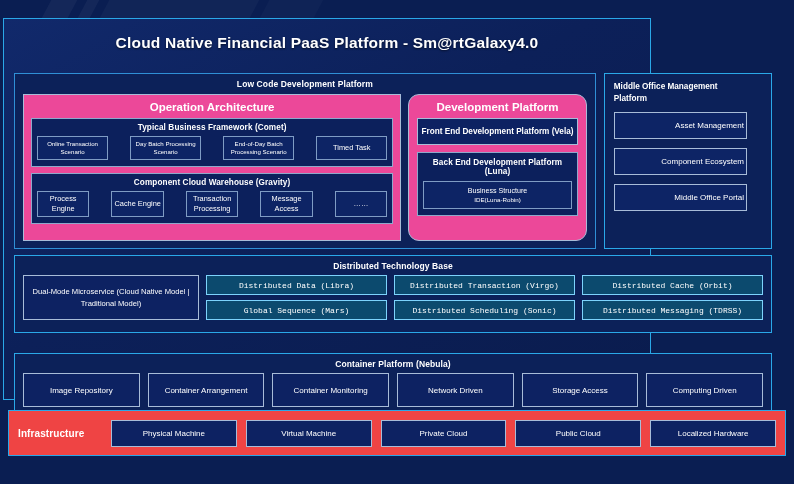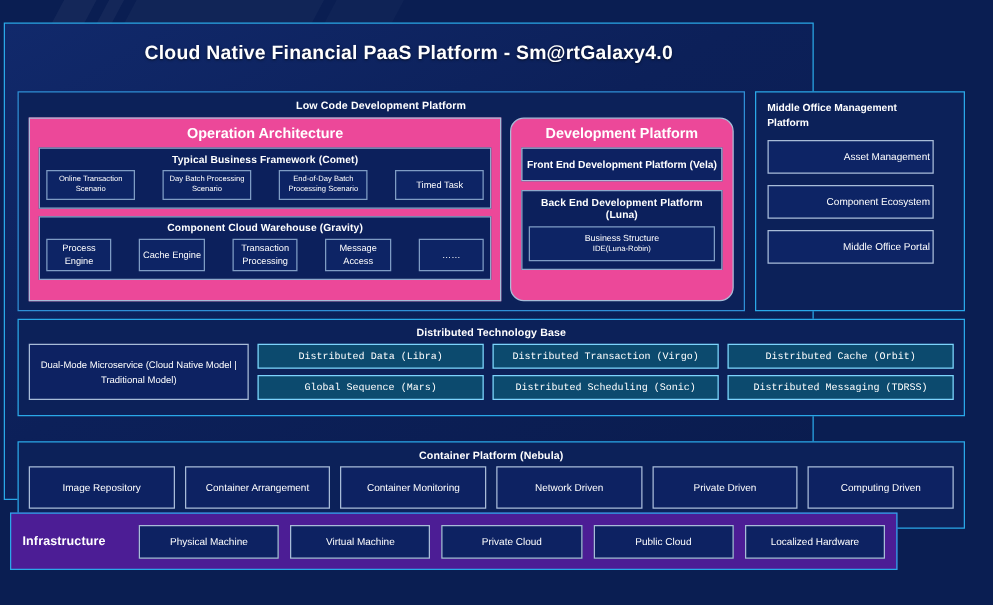--- a/index.html
+++ b/index.html
@@ -270,23 +270,23 @@
     align-items: center;
     justify-content: center;
     text-align: center;
     font-size: 8px;
   }
 
   
   #infrastructure {
     position: absolute;
     left: 8px; top: 410px;
-    width: 710px; height: 46px;
+    width: 778px; height: 46px;
     border: 1px solid #2aa8e8;
-    background: #4c1d95;
+    background: #ef4444;
     box-sizing: border-box;
     display: flex;
     align-items: center;
     padding: 0 9px;
     gap: 9px;
   }
   #infra-label {
     font-size: 10px;
     font-weight: bold;
     width: 84px;
@@ -401,21 +401,21 @@
       </div>
     </div>
 
     <div id="container-platform">
       <div class="sec-title">Container Platform (Nebula)</div>
       <div id="cp-inner">
         <div class="cp-cell">Image Repository</div>
         <div class="cp-cell">Container Arrangement</div>
         <div class="cp-cell">Container Monitoring</div>
         <div class="cp-cell">Network Driven</div>
-        <div class="cp-cell">Private Driven</div>
+        <div class="cp-cell">Storage Access</div>
         <div class="cp-cell">Computing Driven</div>
       </div>
     </div>
 
   </div>
 
   <div id="infrastructure">
     <div id="infra-label">Infrastructure</div>
     <div class="infra-cell">Physical Machine</div>
     <div class="infra-cell">Virtual Machine</div>

